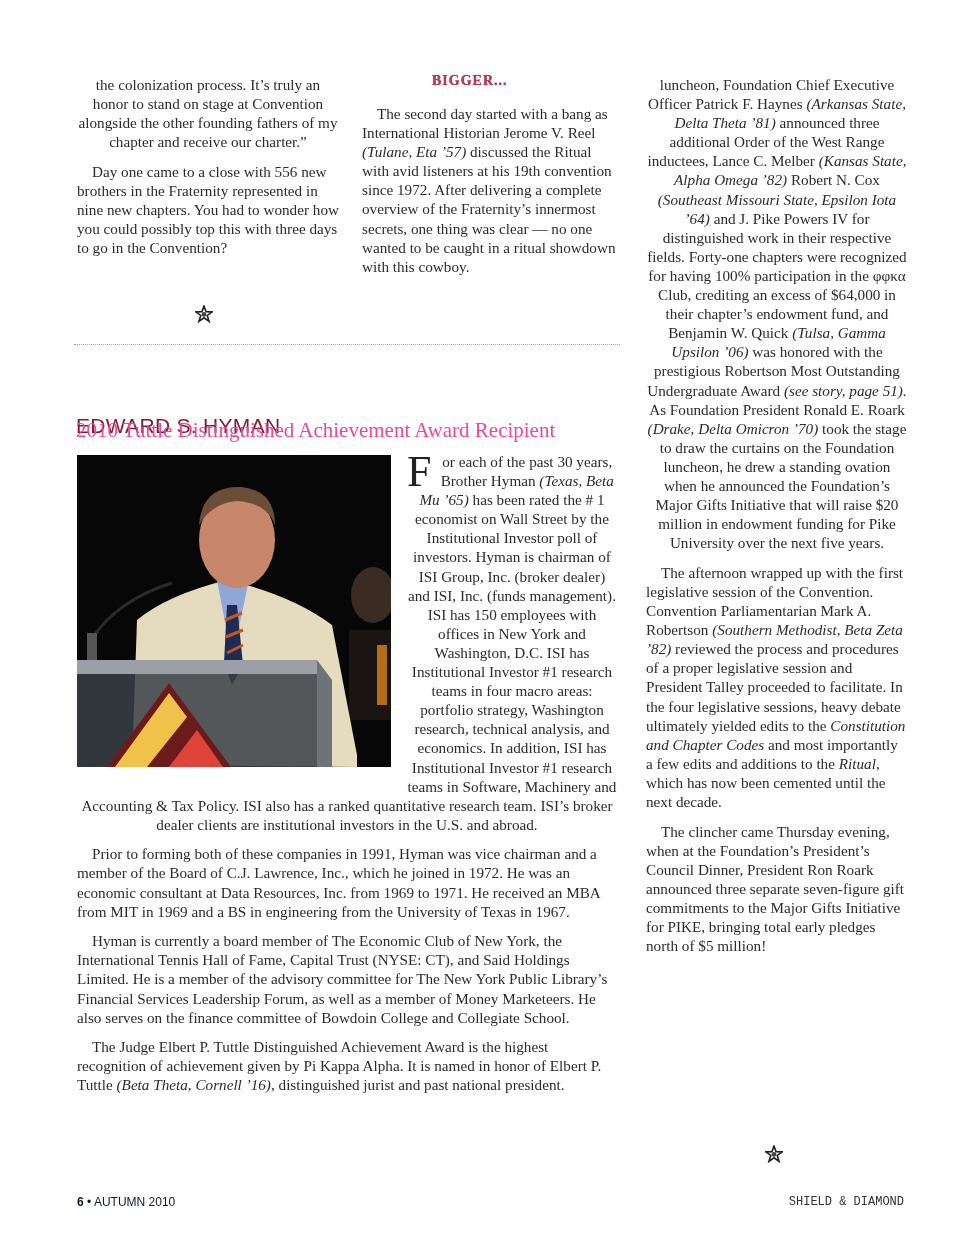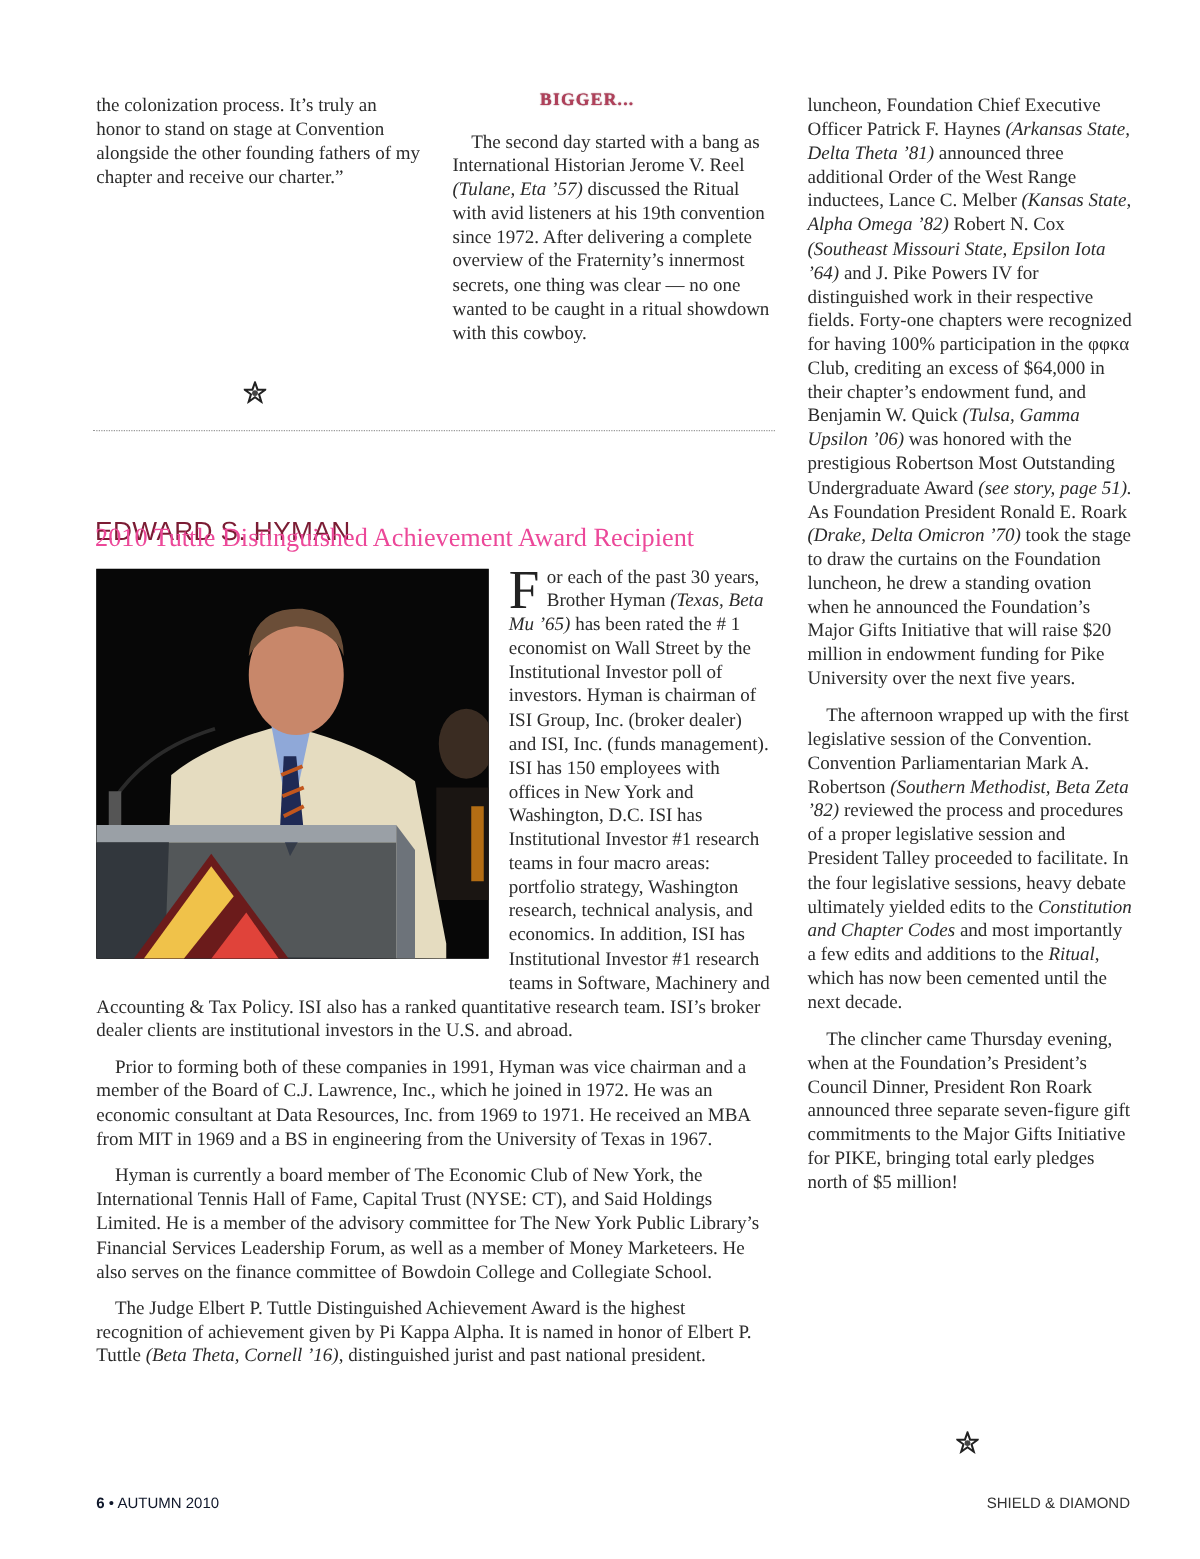--- a/index.html
+++ b/index.html
@@ -2,41 +2,42 @@
 <html><head>
 <meta charset="utf-8">
 <style>
   html, body { margin: 0; padding: 0; background: #ffffff; }
   body { width: 960px; height: 1247px; position: relative; overflow: hidden;
          font-family: "DejaVu Serif", "Liberation Serif", serif; color: #2a2a2a; }
   .txt { font-family: "Liberation Serif", "DejaVu Serif", serif; font-size: 15.2px; line-height: 19.1px; color: #2b2b2b; }
   .col { position: absolute; }
   .para { margin: 0 0 10.5px 0; }
   .para.indent { text-indent: 15px; }
-  .para.noind { text-indent: 0; }
+  .para.noind { text-indent: 0; text-align: center; }
   .it { font-style: italic; }
   .star { position: absolute; width: 18px; height: 18px; }
   .bigger { position: absolute; left: 432px; top: 73px; font-family: Liberation Serif, serif; font-weight: bold;
             font-size: 14px; letter-spacing: 1px; color: #b0405a; text-shadow: 0 0 1px #7a1f34; }
   .divider { position: absolute; left: 74px; top: 344px; width: 546px; border-top: 1.5px dotted #9a9a9a; }
   .name { position: absolute; left: 76px; top: 370px; font-family: "Liberation Sans", "DejaVu Sans", sans-serif;
           font-size: 21px; color: #7b1c34; letter-spacing: 0.3px; margin-top: 44px; }
   .subtitle { position: absolute; left: 76px; top: 418px; font-family: "Liberation Serif", "DejaVu Serif", serif;
               font-size: 21px; color: #ec4899; }
   .photo { position: absolute; left: 77px; top: 455px; width: 314px; height: 312px; overflow: hidden; background: #050505; }
   .dropcap { float: left; font-size: 44px; line-height: 36px; margin: 2px 6px 0 0; font-family: "Liberation Serif", serif; color: #222; }
   .footer-left { position: absolute; left: 77px; top: 1195px; font-family: "Liberation Sans", "DejaVu Sans", sans-serif; font-size: 12px; color: #0f172a; }
   .footer-left b { font-weight: bold; }
-  .footer-right { position: absolute; right: 56px; top: 1195px; font-family: Liberation Sans, sans-serif; font-size: 12px; color: #333; }
+  .footer-right { position: absolute; right: 56px; top: 1195px; font-family: Liberation Mono, monospace; font-size: 12px; color: #333; }
 </style>
 </head>
 <body>
 
 <div class="col txt" style="left:77px; top:75px; width:262px;">
   <p class="para noind">the colonization process. It’s truly an honor to stand on stage at Convention alongside the other founding fathers of my chapter and receive our charter.”</p>
+  <p class="para indent">Day one came to a close with 556 new brothers in the Fraternity represented in nine new chapters. You had to wonder how you could possibly top this with three days to go in the Convention?</p>
 </div>
 <svg class="star" style="left:195px; top:305px;" viewBox="0 0 20 20">
   <polygon points="10,1 12.3,7.5 19,7.6 13.6,11.6 15.6,18.2 10,14.2 4.4,18.2 6.4,11.6 1,7.6 7.7,7.5" fill="none" stroke="#222" stroke-width="1.8"></polygon>
   <circle cx="10" cy="10.5" r="2.6" fill="#444"></circle>
 </svg>
 
 <div class="bigger">BIGGER...</div>
 <div class="col txt" style="left:362px; top:104px; width:260px;">
   <p class="para indent"><span>The second day started with a bang as International Historian Jerome V. Reel </span><span class="it">(Tulane, Eta ’57)</span><span> discussed the Ritual with avid listeners at his 19th convention since 1972. After delivering a complete overview of the Fraternity’s innermost secrets, one thing was clear — no one wanted to be caught in a ritual showdown with this cowboy.</span></p>
 </div>

